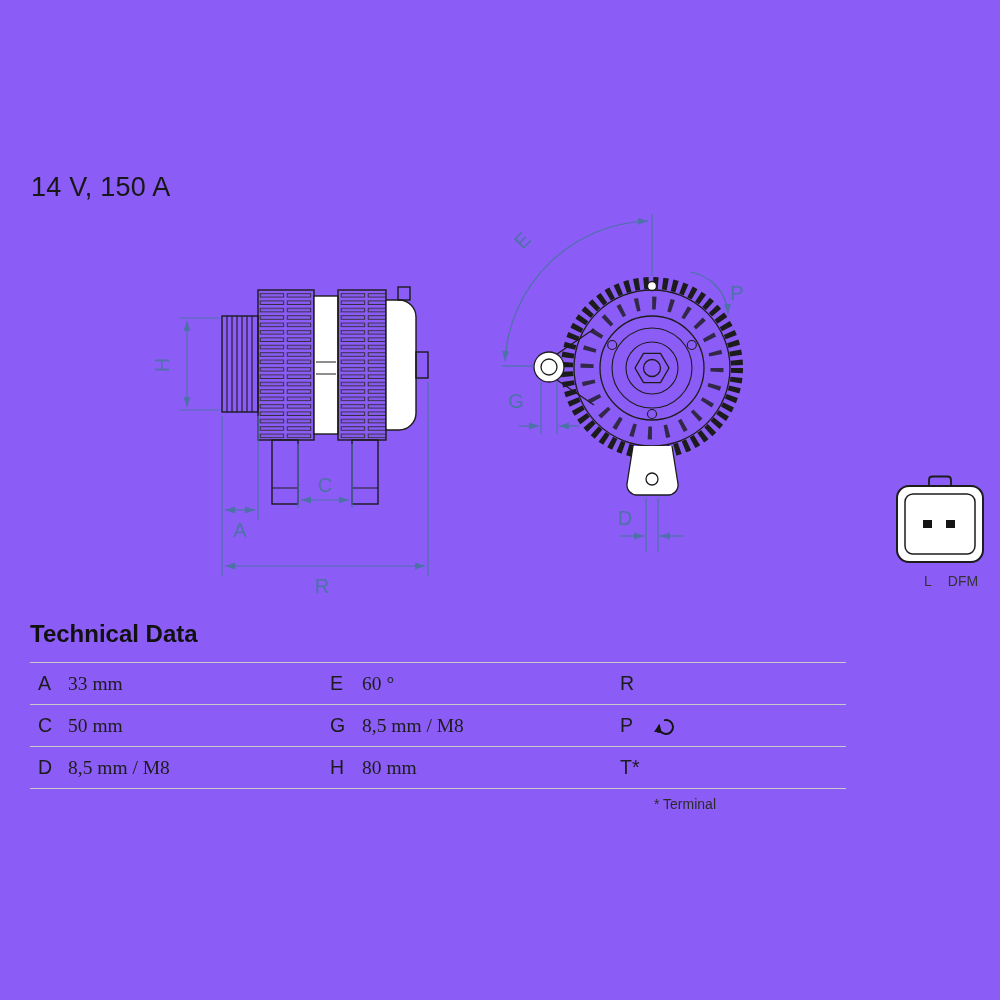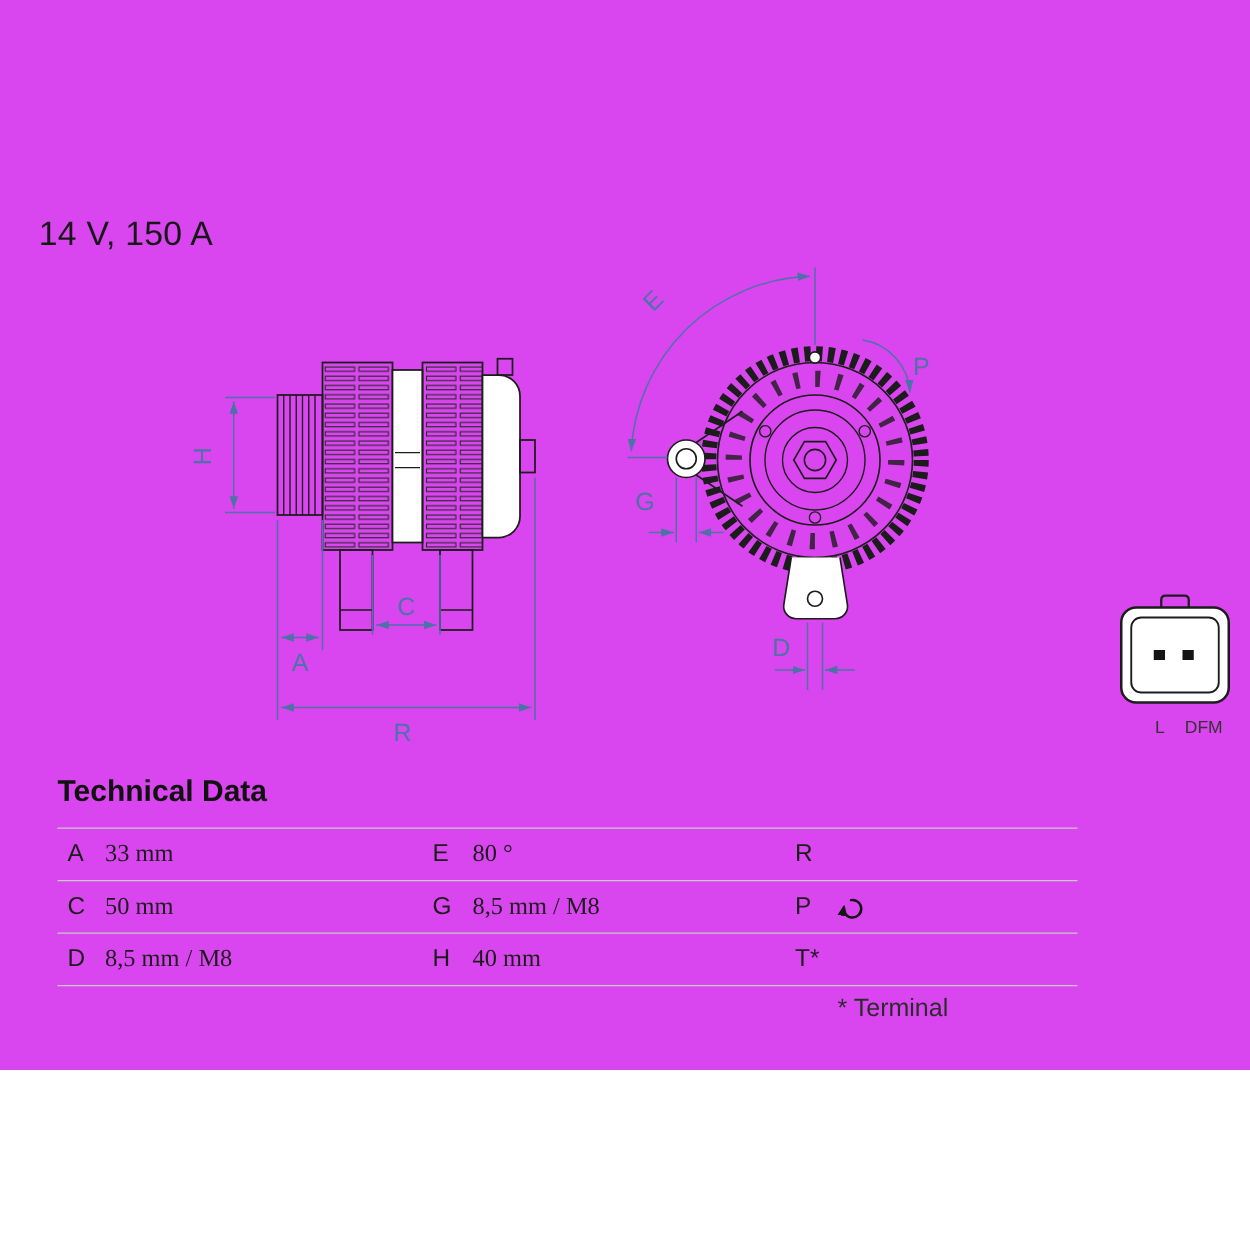--- a/index.html
+++ b/index.html
@@ -1,42 +1,42 @@
 <!DOCTYPE html>
 <html><head>
 <meta charset="utf-8">
 <style>
   * { box-sizing: border-box; margin: 0; padding: 0; }
   html, body { width: 1000px; height: 1000px; }
   body { background: #fff; font-family: "Liberation Sans", "DejaVu Sans", sans-serif; color: #171717; }
-  .page { position: relative; width: 1000px; height: 856px; background: #d946ef; overflow: hidden; }
+  .page { position: relative; width: 1000px; height: 1000px; background: #8b5cf6; overflow: hidden; }
 
   .rating { position: absolute; left: 31px; top: 172px; font-size: 27px; letter-spacing: .2px; color: #171717; }
 
   .diagram { position: absolute; left: 0; top: 0; }
 
   .dimtext  { font-size: 20px; fill: #4d72a7; font-family: "Liberation Sans", sans-serif; }
   .conntext { font-size: 14px; fill: #333; font-family: "Liberation Sans", sans-serif; }
 
-  .tech { position: absolute; left: 46px; top: 620px; width: 816px; }
+  .tech { position: absolute; left: 30px; top: 620px; width: 816px; }
   .tech h2 { font-size: 24px; font-weight: bold; margin-bottom: 14px; color: #111; }
   .t-table { border-bottom: 1px solid #c9c9c9; }
   .t-row {
     display: grid;
     grid-template-columns: 30px 262px 32px 258px 34px 1fr;
     align-items: center;
     height: 42px;
     border-top: 1px solid #c9c9c9;
     padding-left: 8px;
     font-size: 19.5px;
     color: #1c1c1c;
   }
   .t-val { white-space: nowrap; font-family: Liberation Serif, serif; }
   .roticon { display: block; }
-  .foot { margin-top: 7px; margin-left: 624px; font-size: 20px; color: #2b2b2b; }
+  .foot { margin-top: 7px; margin-left: 624px; font-size: 14px; color: #2b2b2b; }
 </style>
 </head>
 <body>
 
 <div class="page">
 
   <div class="rating">14 V, 150 A</div>
 
   <svg class="diagram" width="1000" height="1000" viewBox="0 0 1000 1000">
     <defs>
@@ -154,42 +154,42 @@
   </svg>
 
   <section class="tech">
     <h2>Technical Data</h2>
     <div class="t-table">
 
       <div class="t-row">
         <span class="t-key">A</span>
         <span class="t-val">33 mm</span>
         <span class="t-key">E</span>
-        <span class="t-val">80 °</span>
+        <span class="t-val">60 °</span>
         <span class="t-key">R</span>
       </div>
 
       <div class="t-row">
         <span class="t-key">C</span>
         <span class="t-val">50 mm</span>
         <span class="t-key">G</span>
         <span class="t-val">8,5 mm / M8</span>
         <span class="t-key">P</span>
         <span class="t-val">
           <svg class="roticon" width="24" height="24" viewBox="0 0 24 24" aria-hidden="true">
             <path d="M10.78 6.11 A7 7 0 1 1 5.11 11.78" fill="none" stroke="#151515" stroke-width="2" stroke-linecap="round" marker-end="url(#arrI)"></path>
           </svg>
         </span>
       </div>
 
       <div class="t-row">
         <span class="t-key">D</span>
         <span class="t-val">8,5 mm / M8</span>
         <span class="t-key">H</span>
-        <span class="t-val">40 mm</span>
+        <span class="t-val">80 mm</span>
         <span class="t-key">T*</span>
       </div>
 
     </div>
     <div class="foot">* Terminal</div>
   </section>
 
 </div>
 
 </body></html>

